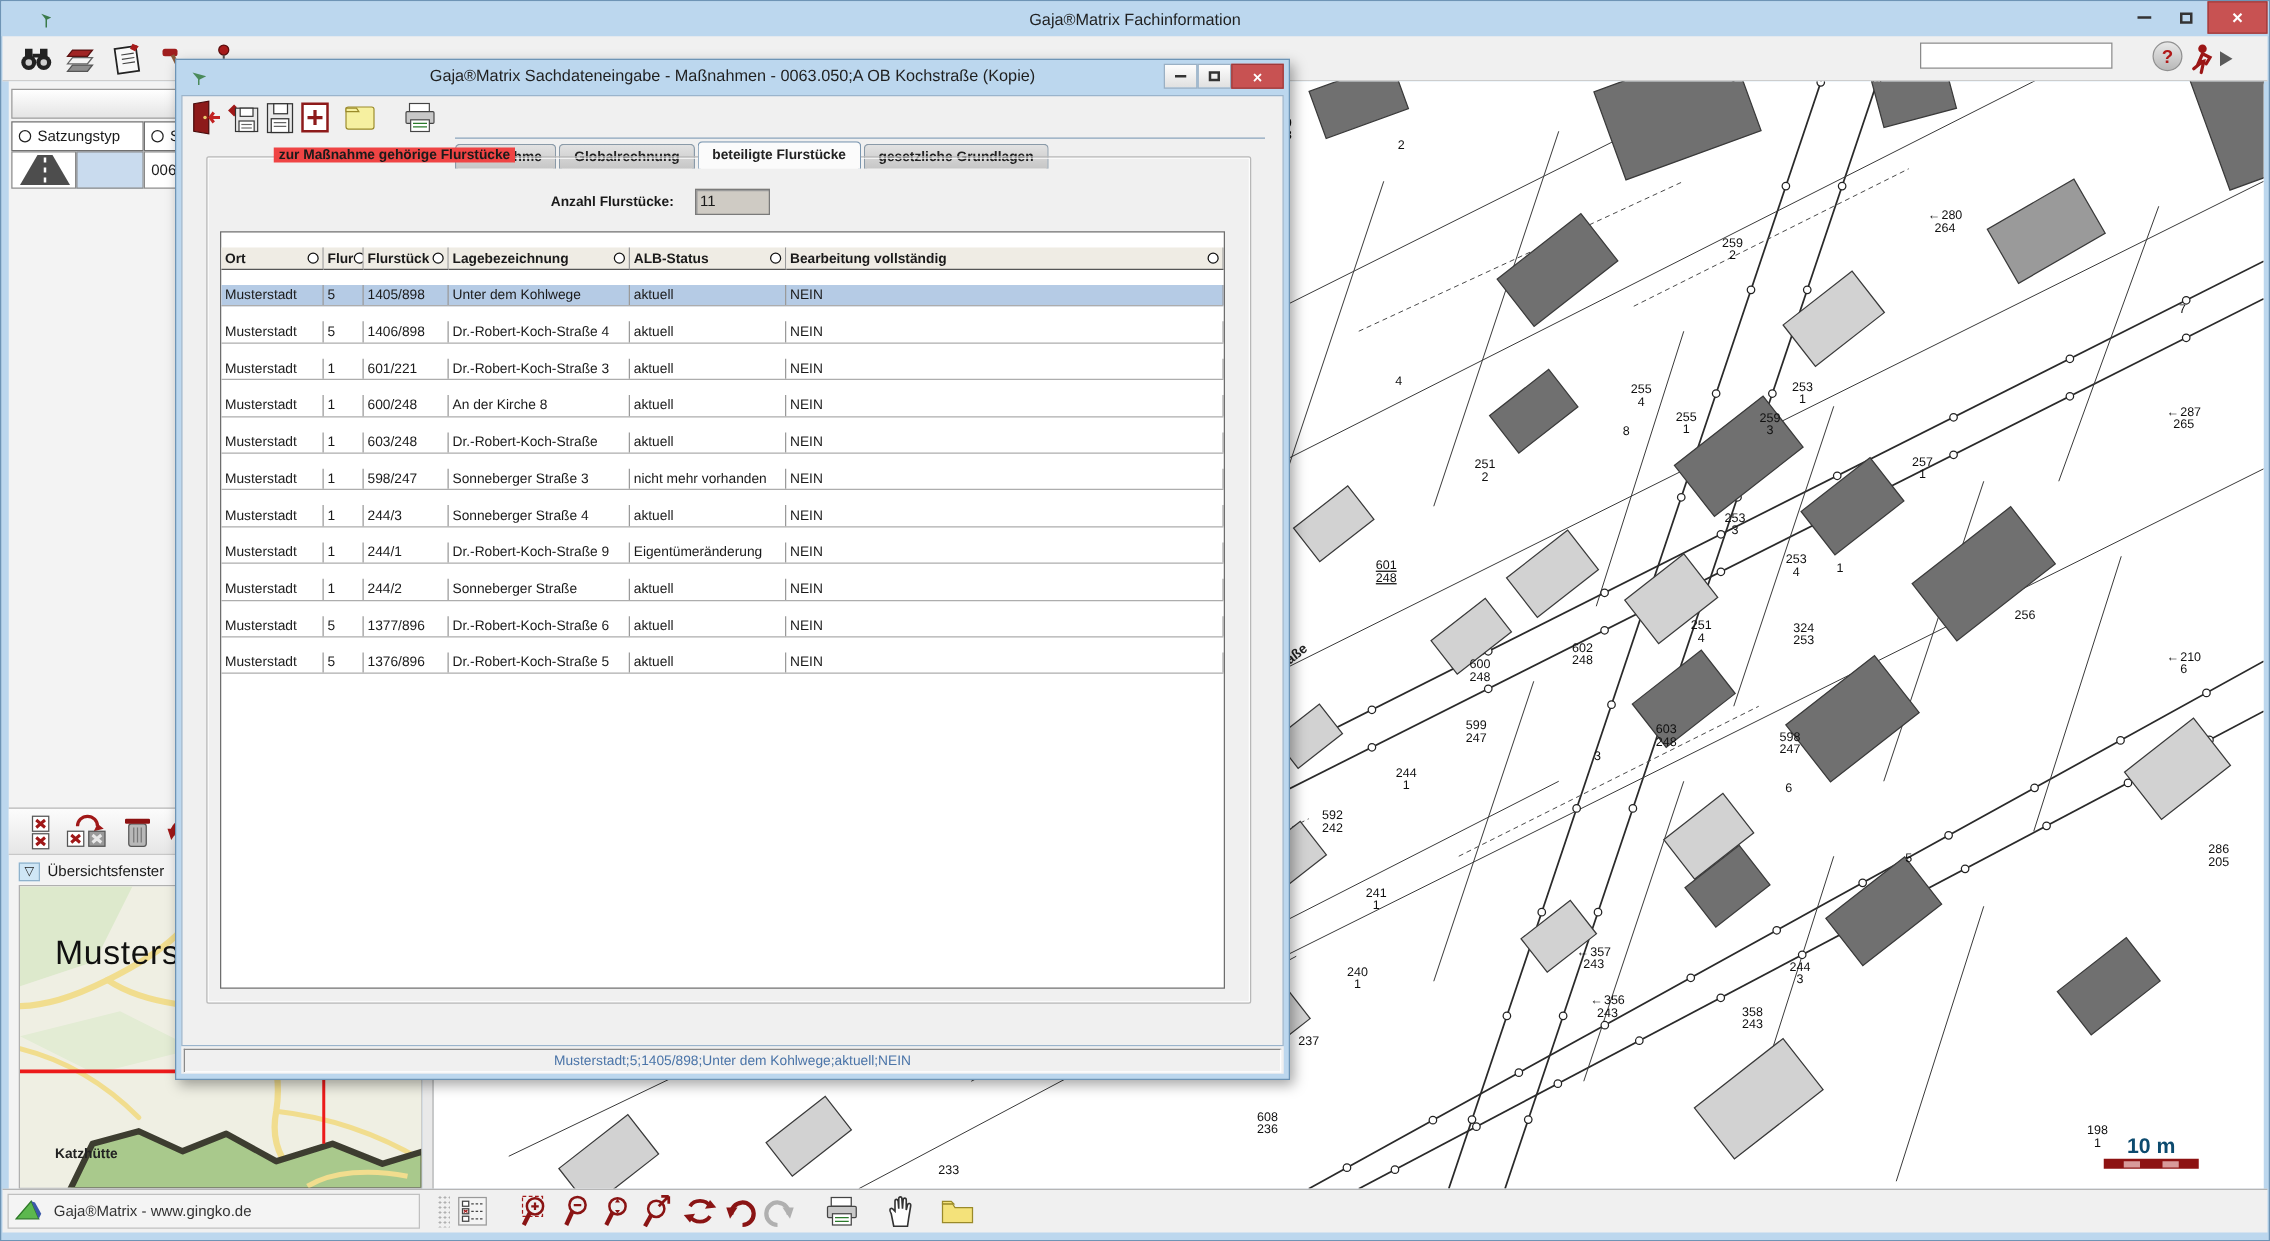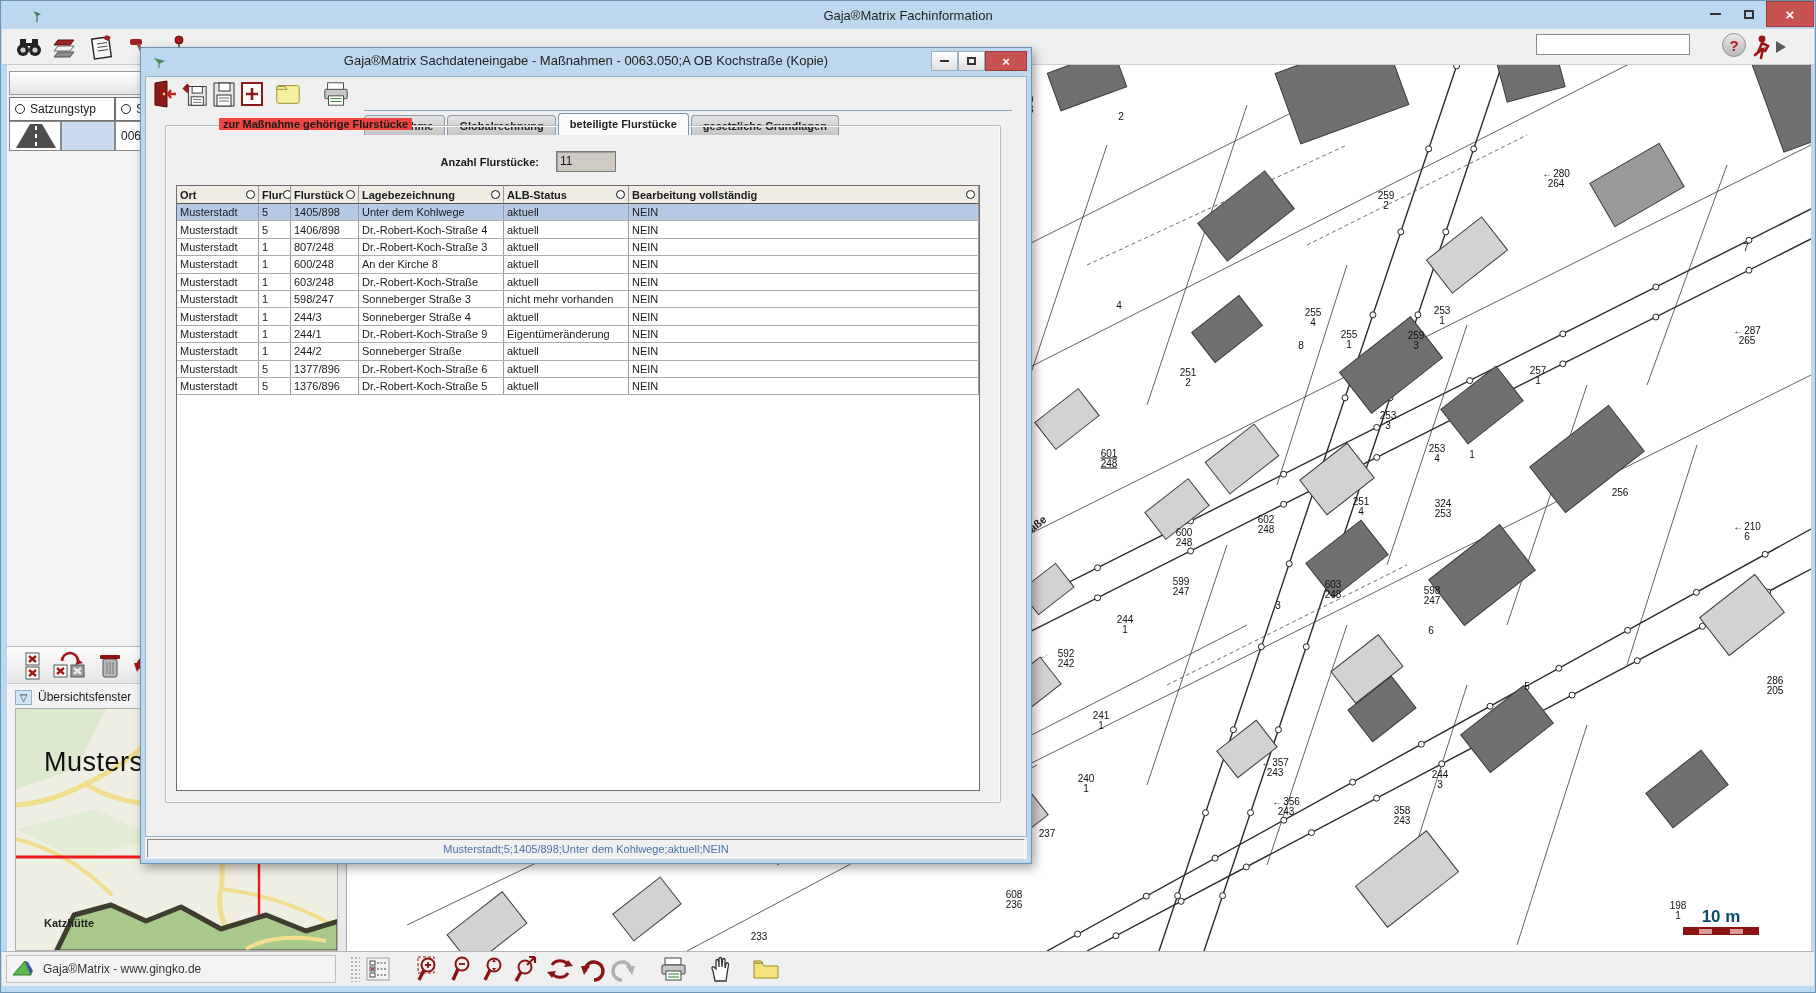--- a/index.html
+++ b/index.html
@@ -98,21 +98,21 @@
 
   #groupbox { position:absolute; left:19px; top:48px; width:836px; height:678px;
     border:1px solid #b8b8b8; border-radius:2px; box-shadow:inset 0 0 0 1px #fdfdfd; }
   #groupbox-label { position:absolute; left:10px; top:-8px; background:#ef4444; padding:0 4px;
     font-size:11px; font-weight:bold;margin-left:43px; }
   #count-label { position:absolute; right:487px; top:79px; font-size:11px; font-weight:bold; }
   #count-field { position:absolute; left:410px; top:74px; width:60px; height:21px; background:#cfcbc4;
     border:1px solid #7a7a7a; box-shadow:inset 1px 1px 0 #9a9a9a; font-size:12px; padding:2px 3px; }
 
   #listbox { position:absolute; left:30px; top:108px; width:804px; height:606px; background:#fff; border:1px solid #6e6e6e; overflow:hidden; }
-  .trow { display:grid; grid-template-columns:82px 32px 68px 145px 125px 350px; }
+  .trow { display:grid; grid-template-columns:82px 32px 68px 145px 125px 350px;margin-top:12px; }
   .thead .tcell { background:#efece4; font-weight:bold; border-bottom:1px solid #555; height:18px; }
   .tcell { font-size:11px; padding:1px 3px; border-right:1px solid #9a9a9a; height:16.4px;
     white-space:nowrap; overflow:hidden; display:flex; align-items:center; }
   .thead .tcell { justify-content:space-between; }
   .hcirc { width:9px; height:9px; border:1px solid #111; border-radius:50%; background:#fff; flex:0 0 auto; }
   .tdata .trow { border-bottom:1px solid #adadad; }
   .tdata .trow.sel { background:#b5cbe5; }
 
   #dlg-status { position:absolute; left:4px; right:4px; bottom:4px; height:22px; background:#f0f0f0; }
   #dlg-status .inner { position:absolute; left:2px; right:2px; top:2px; bottom:1px; border:1px solid;
@@ -686,21 +686,21 @@
               <div class="tcell">Musterstadt</div>
               <div class="tcell">5</div>
               <div class="tcell">1406/898</div>
               <div class="tcell">Dr.-Robert-Koch-Straße 4</div>
               <div class="tcell">aktuell</div>
               <div class="tcell">NEIN</div>
             </div>
             <div class="trow">
               <div class="tcell">Musterstadt</div>
               <div class="tcell">1</div>
-              <div class="tcell">807/248</div>
+              <div class="tcell">601/221</div>
               <div class="tcell">Dr.-Robert-Koch-Straße 3</div>
               <div class="tcell">aktuell</div>
               <div class="tcell">NEIN</div>
             </div>
             <div class="trow">
               <div class="tcell">Musterstadt</div>
               <div class="tcell">1</div>
               <div class="tcell">600/248</div>
               <div class="tcell">An der Kirche 8</div>
               <div class="tcell">aktuell</div>

